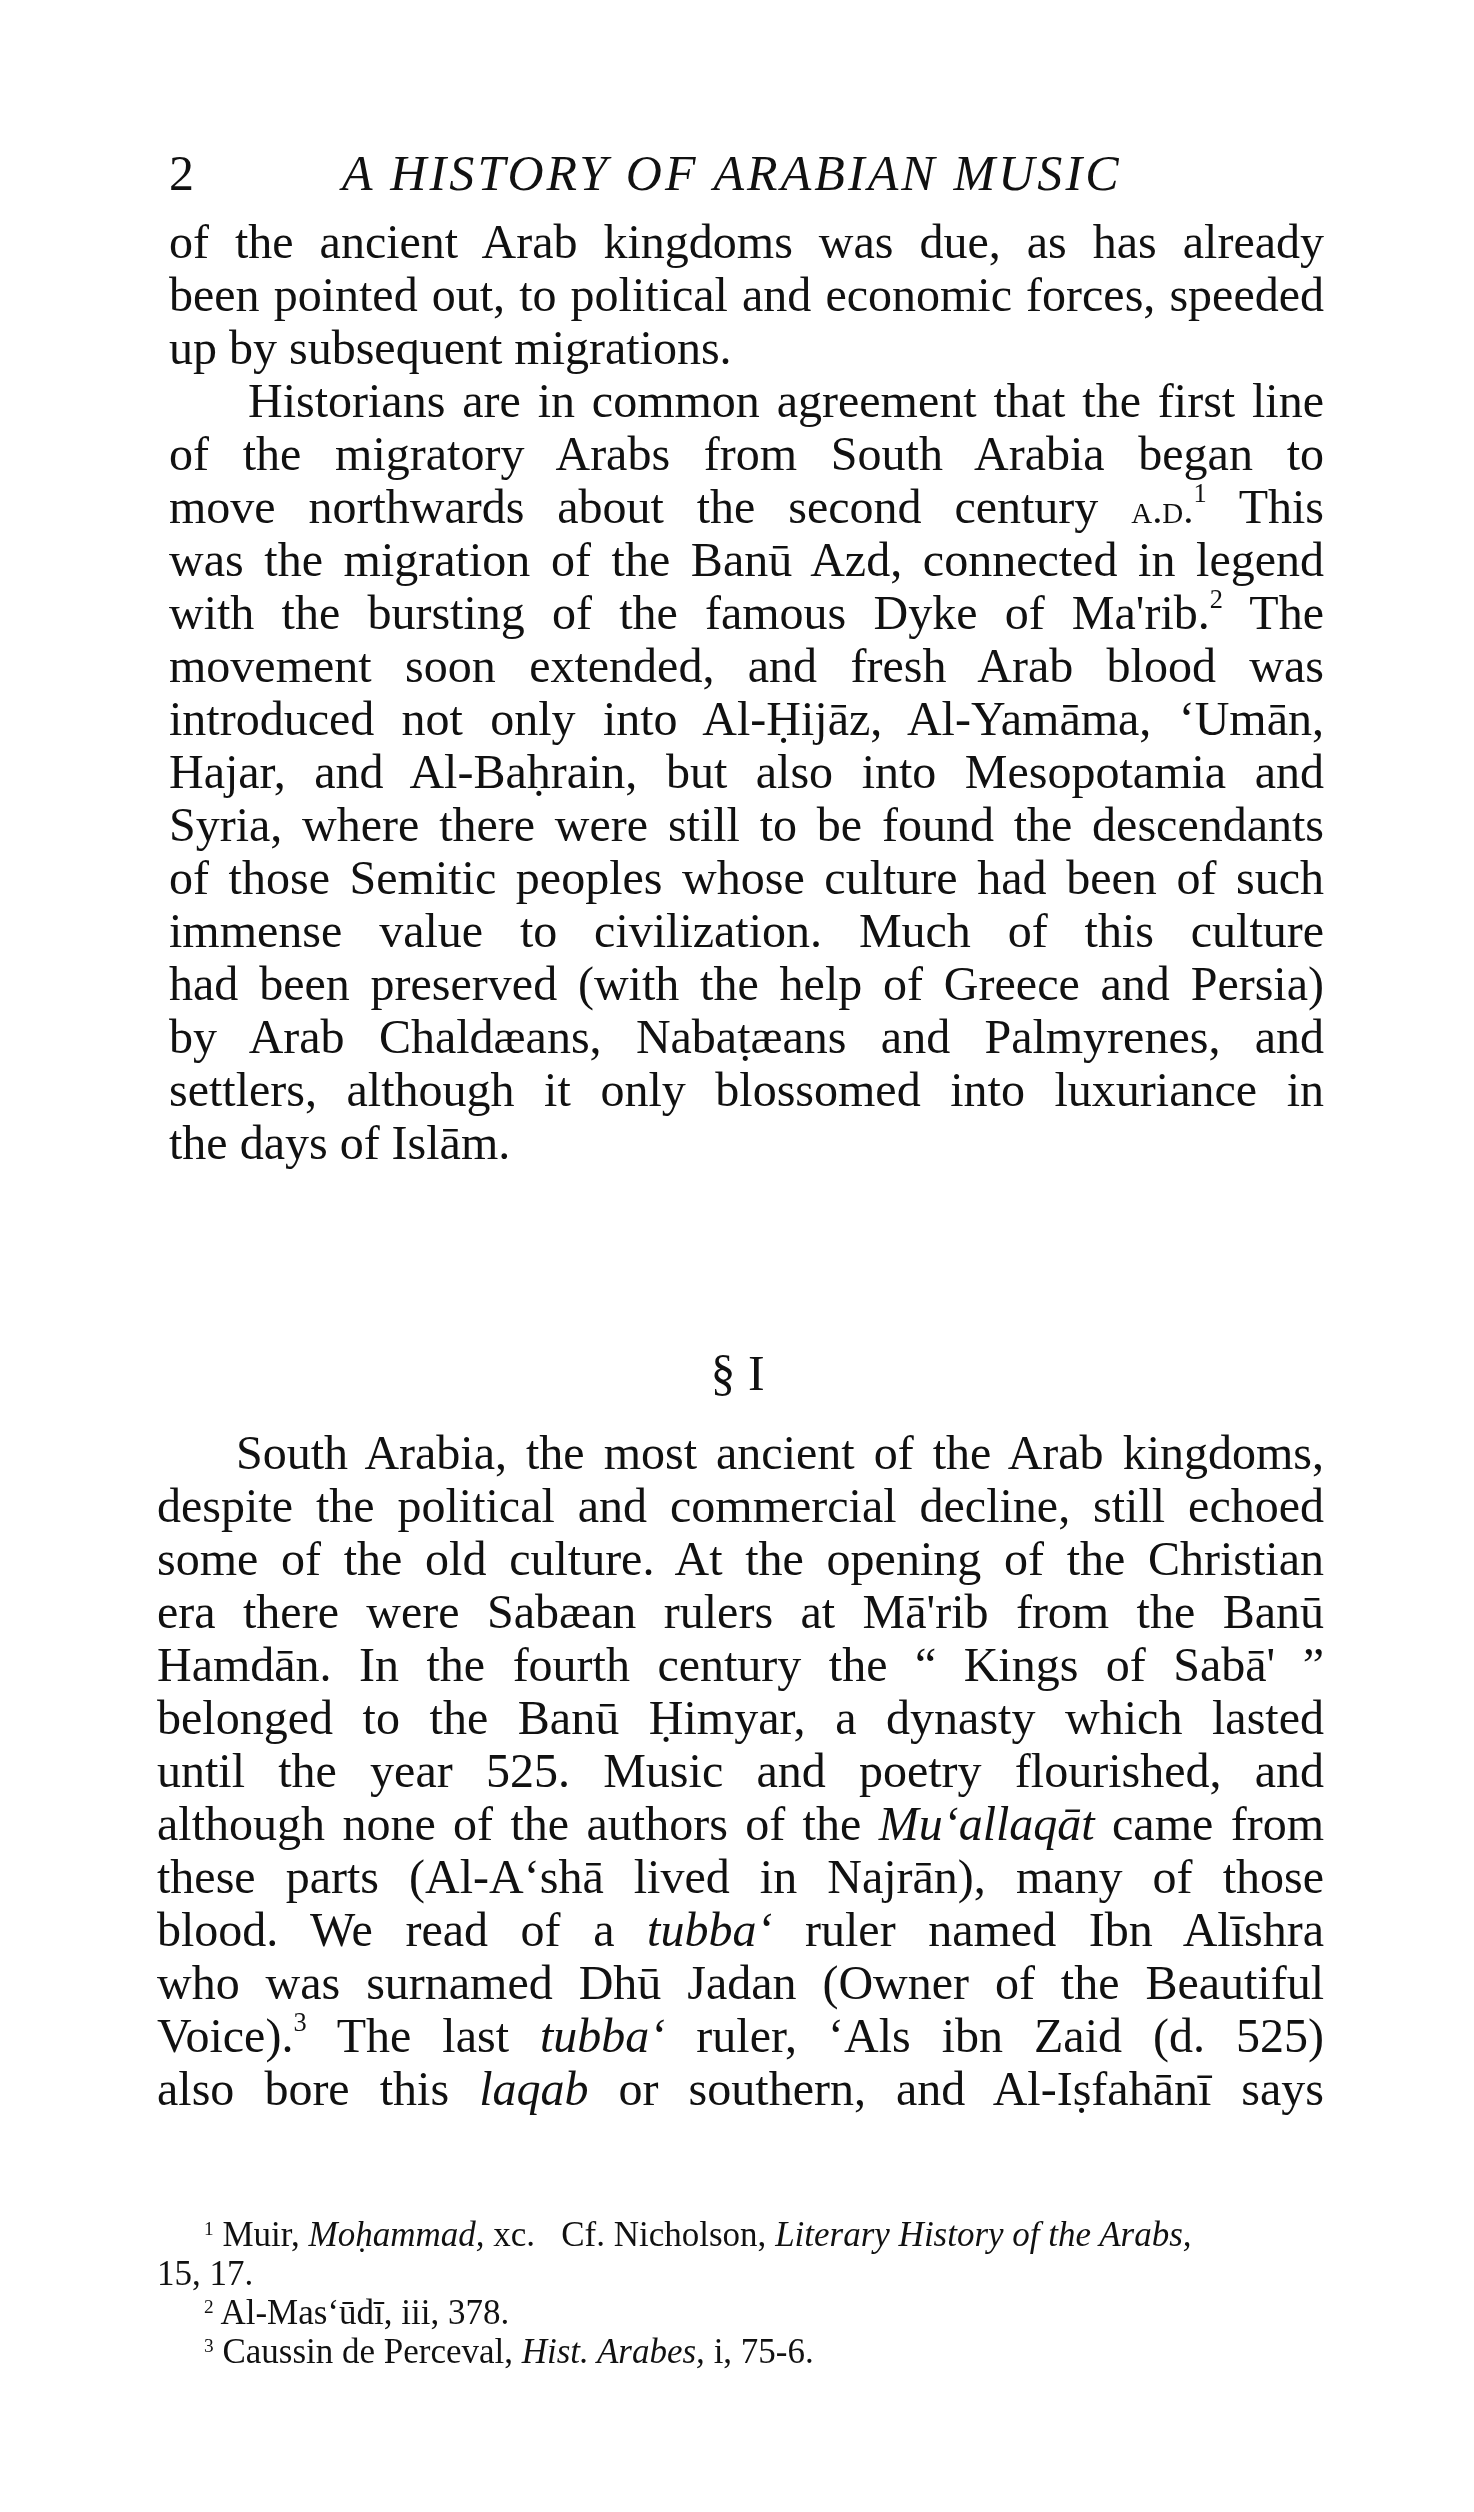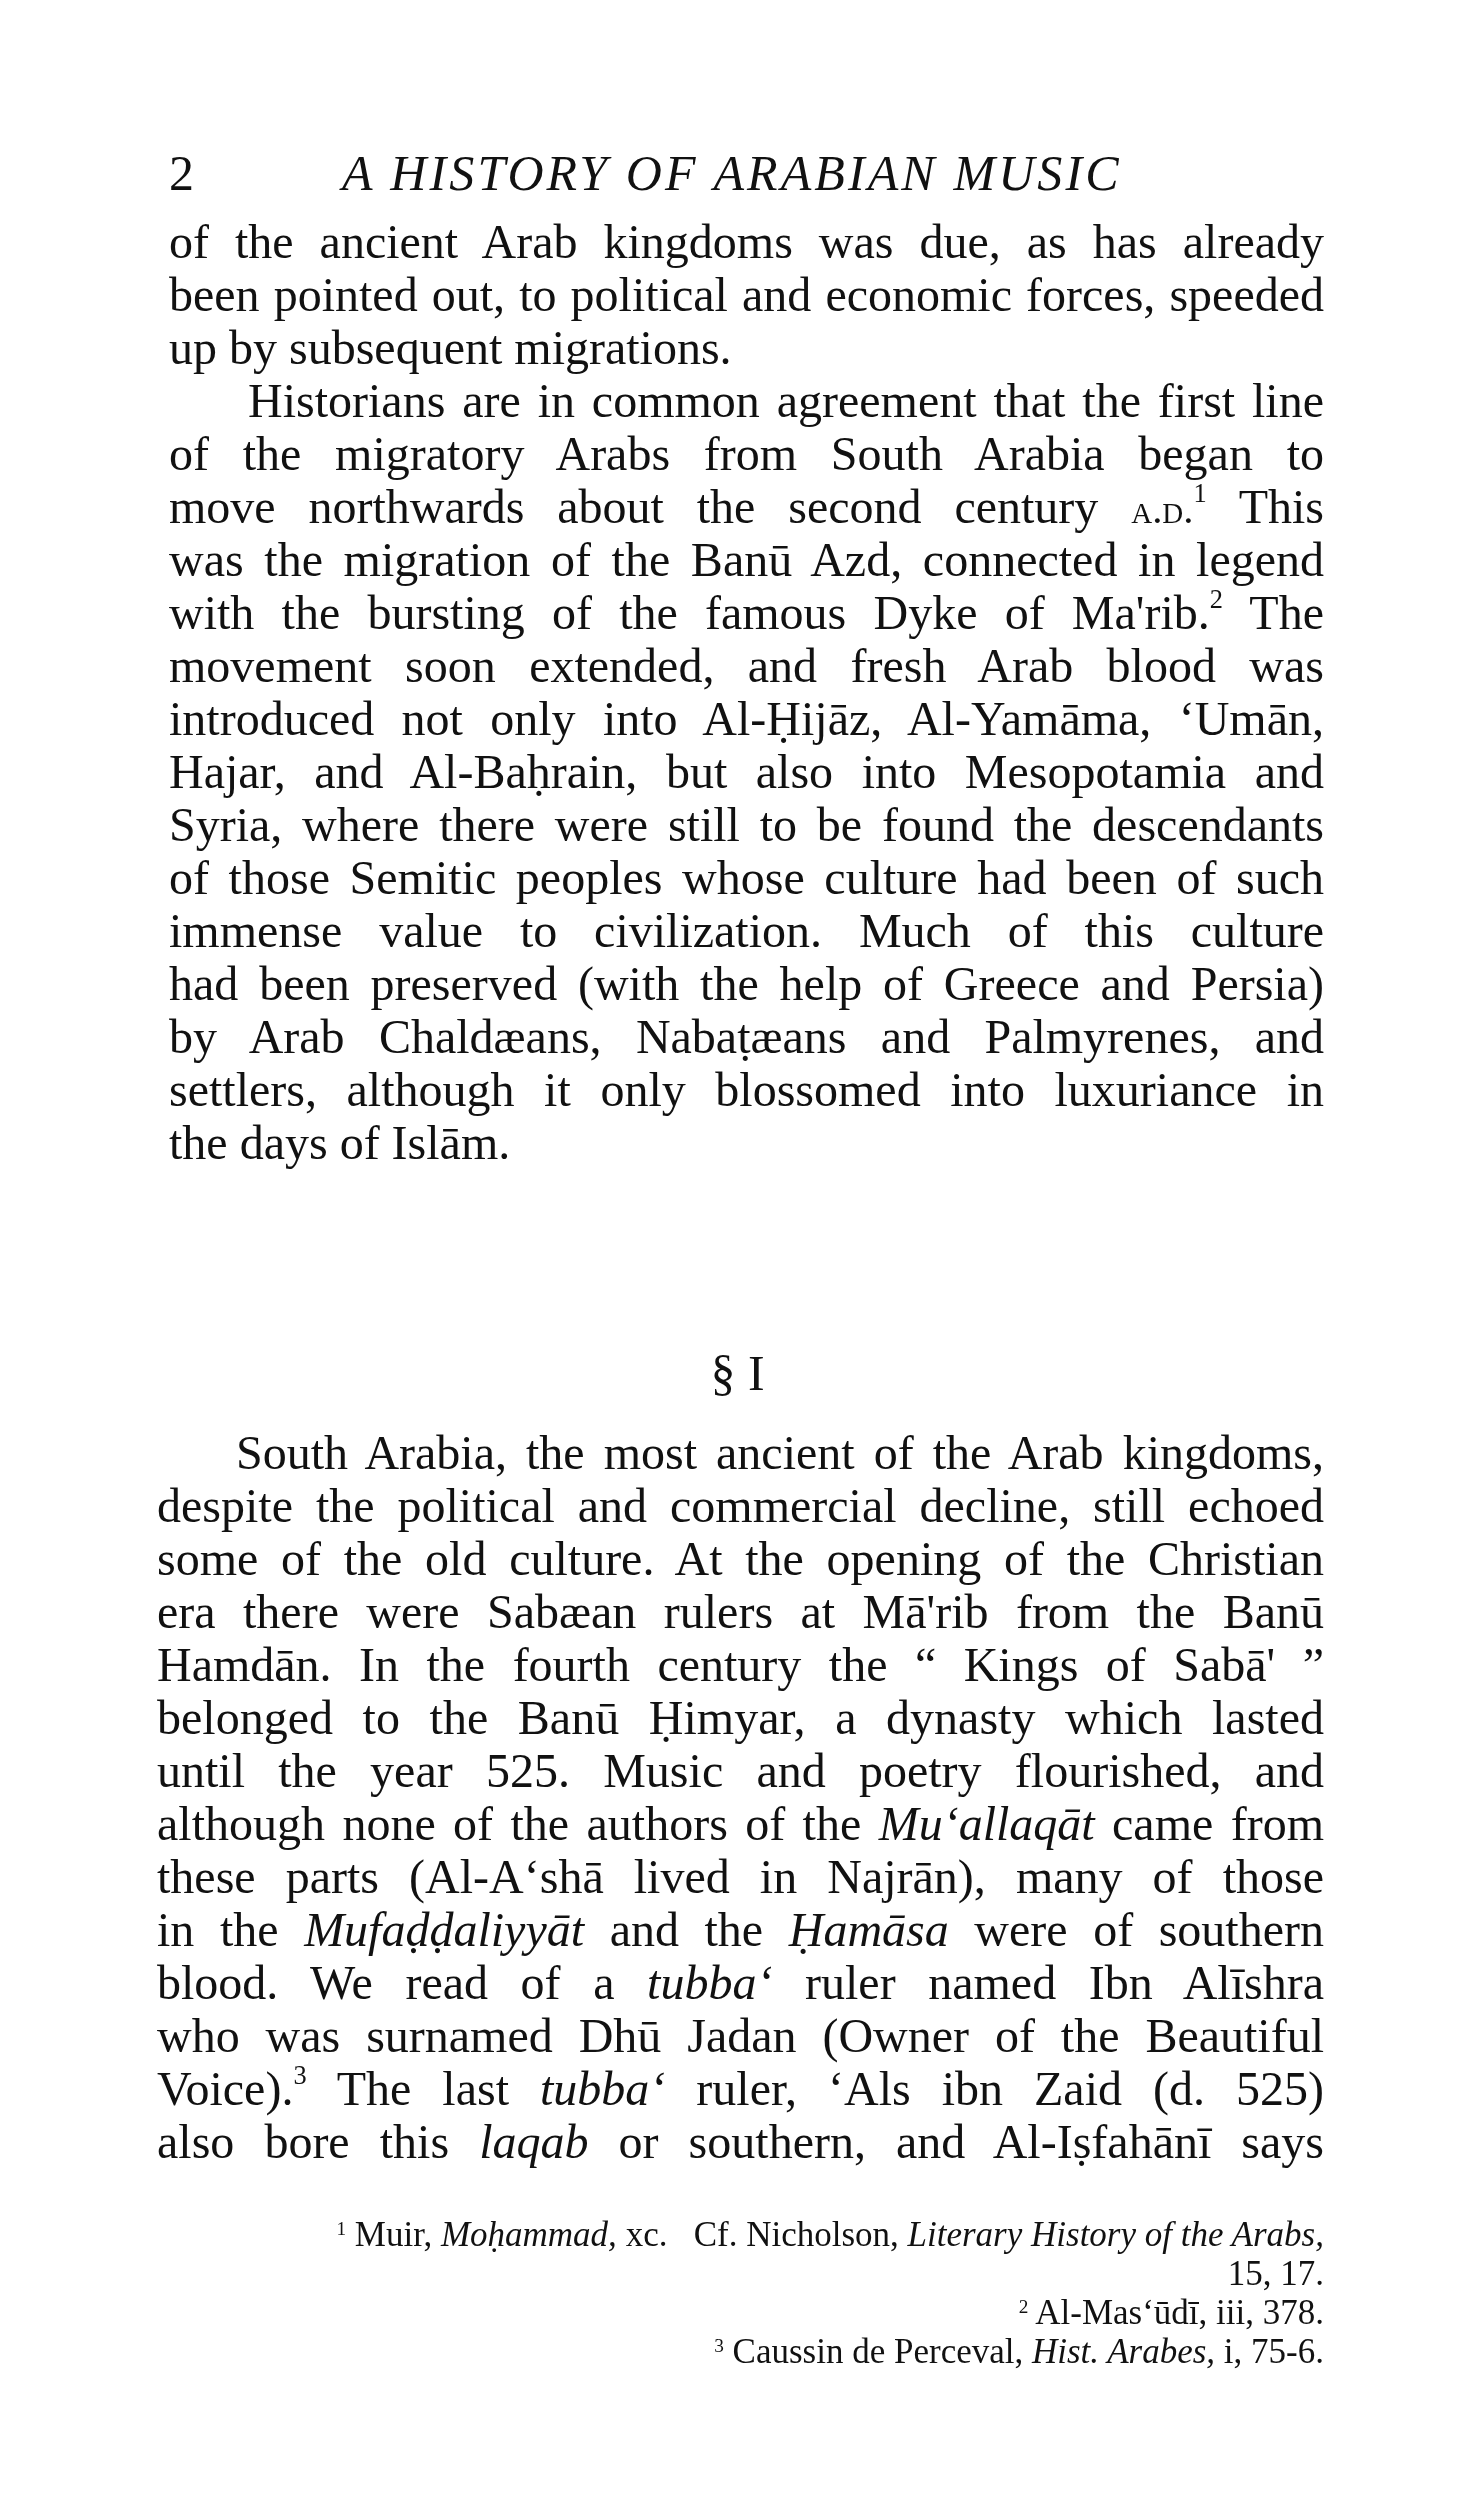--- a/index.html
+++ b/index.html
@@ -16,21 +16,21 @@
   .line.last { text-align-last: left; }
   .line.indent { padding-left: 79px; }
   .p1 { top: 215px; }
   .p2 { top: 1426px; left: 157px; width: 1167px; }
   .section-mark { position: absolute; top: 1342px; left: 0; width: 1475px; text-align: center;
                   font-size: 50px; line-height: 63px; }
   .sc { font-variant: small-caps; font-size: 0.85em; }
   sup { font-size: 0.55em; vertical-align: 0.8em; line-height: 0; }
   em { font-style: italic; }
   .footnotes { position: absolute; left: 157px; top: 2215px; width: 1167px; font-size: 35px; line-height: 39px; }
-  .fn { display: block; white-space: nowrap; text-align: right; }
+  .fn { display: block; white-space: nowrap; }
   .fn.indent { padding-left: 47px; }
   .fn sup { font-size: 0.55em; vertical-align: 0.55em; }
 </style>
 </head>
 <body>
 
 <div class="page">
 
   <div class="running-head">
     <span class="page-number">2</span>
@@ -64,21 +64,20 @@
   <div class="body p2">
     <span class="line indent">South Arabia, the most ancient of the Arab kingdoms,</span>
     <span class="line">despite the political and commercial decline, still echoed</span>
     <span class="line">some of the old culture. At the opening of the Christian</span>
     <span class="line">era there were Sabæan rulers at Mā'rib from the Banū</span>
     <span class="line">Hamdān. In the fourth century the “ Kings of Sabā' ”</span>
     <span class="line">belonged to the Banū Ḥimyar, a dynasty which lasted</span>
     <span class="line">until the year 525. Music and poetry flourished, and</span>
     <span class="line"><span>although none of the authors of the </span><em>Mu‘allaqāt</em><span> came from</span></span>
     <span class="line">these parts (Al-A‘shā lived in Najrān), many of those</span>
-    <span class="line"><span>in the </span><em>Mufaḍḍaliyyāt</em><span> and the </span><em>Ḥamāsa</em><span> were of southern</span></span>
     <span class="line"><span>blood. We read of a </span><em>tubba‘</em><span> ruler named Ibn Alīshra</span></span>
     <span class="line">who was surnamed Dhū Jadan (Owner of the Beautiful</span>
     <span class="line"><span>Voice).</span><sup>3</sup><span> The last </span><em>tubba‘</em><span> ruler, ‘Als ibn Zaid (d. 525)</span></span>
     <span class="line"><span>also bore this </span><em>laqab</em><span> or southern, and Al-Iṣfahānī says</span></span>
   </div>
 
   <div class="footnotes">
     <span class="fn indent"><sup>1</sup><span> Muir, </span><em>Moḥammad,</em><span style="white-space:pre"> xc.   Cf. Nicholson, </span><em>Literary History of the Arabs,</em></span>
     <span class="fn">15, 17.</span>
     <span class="fn indent"><sup>2</sup><span> Al-Mas‘ūdī, iii, 378.</span></span>

